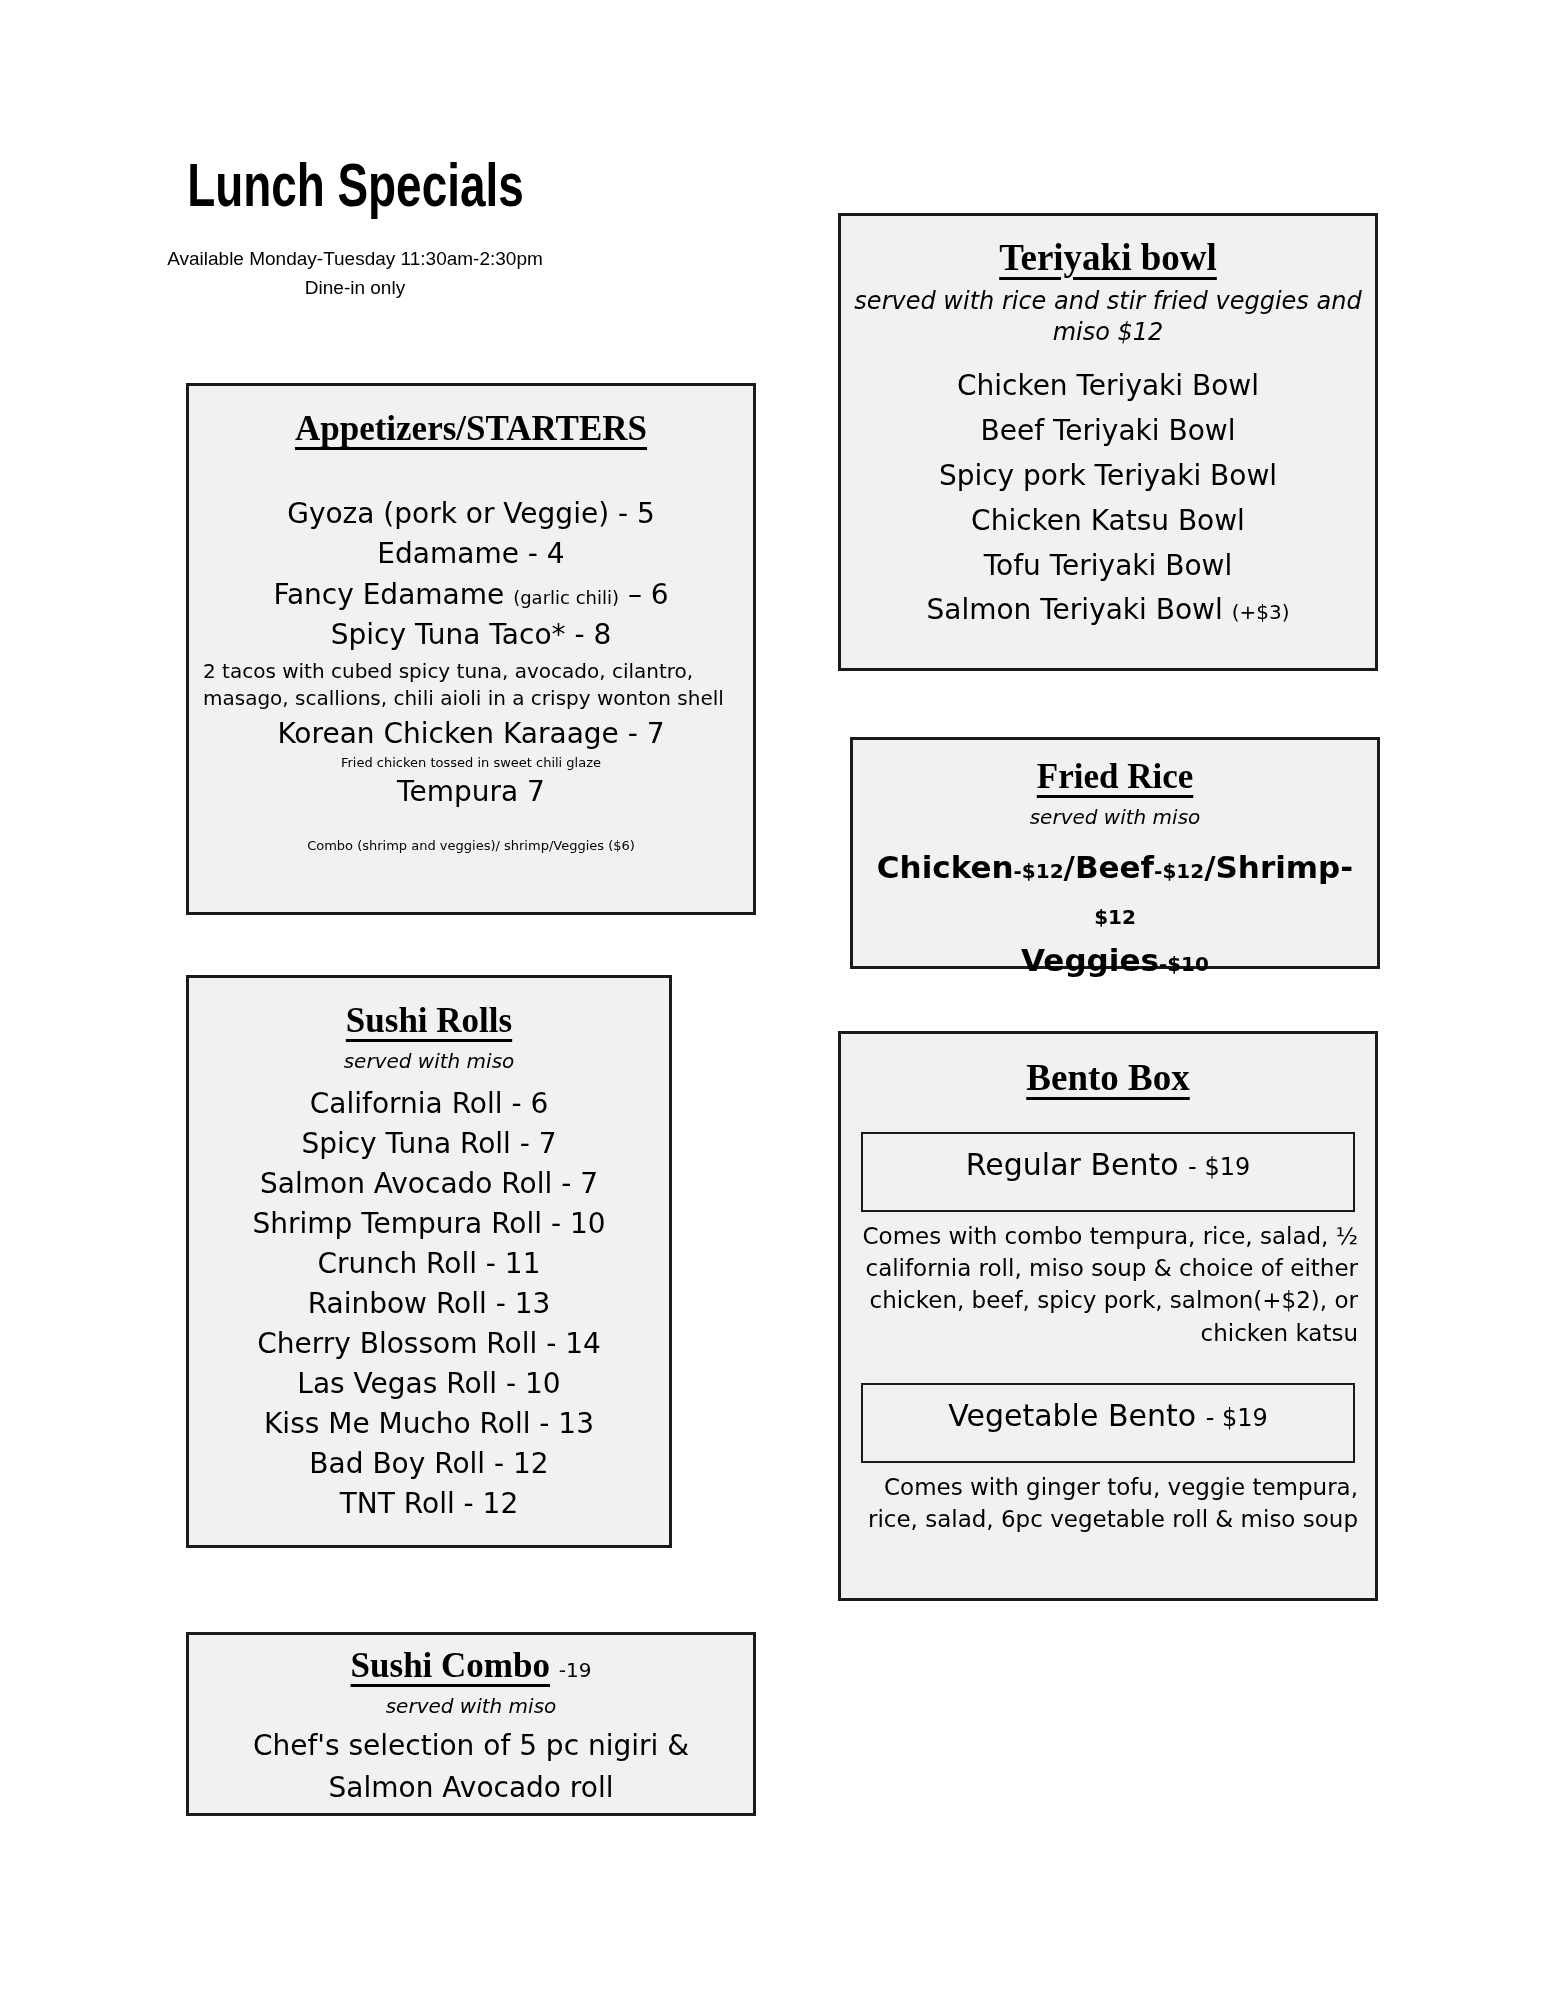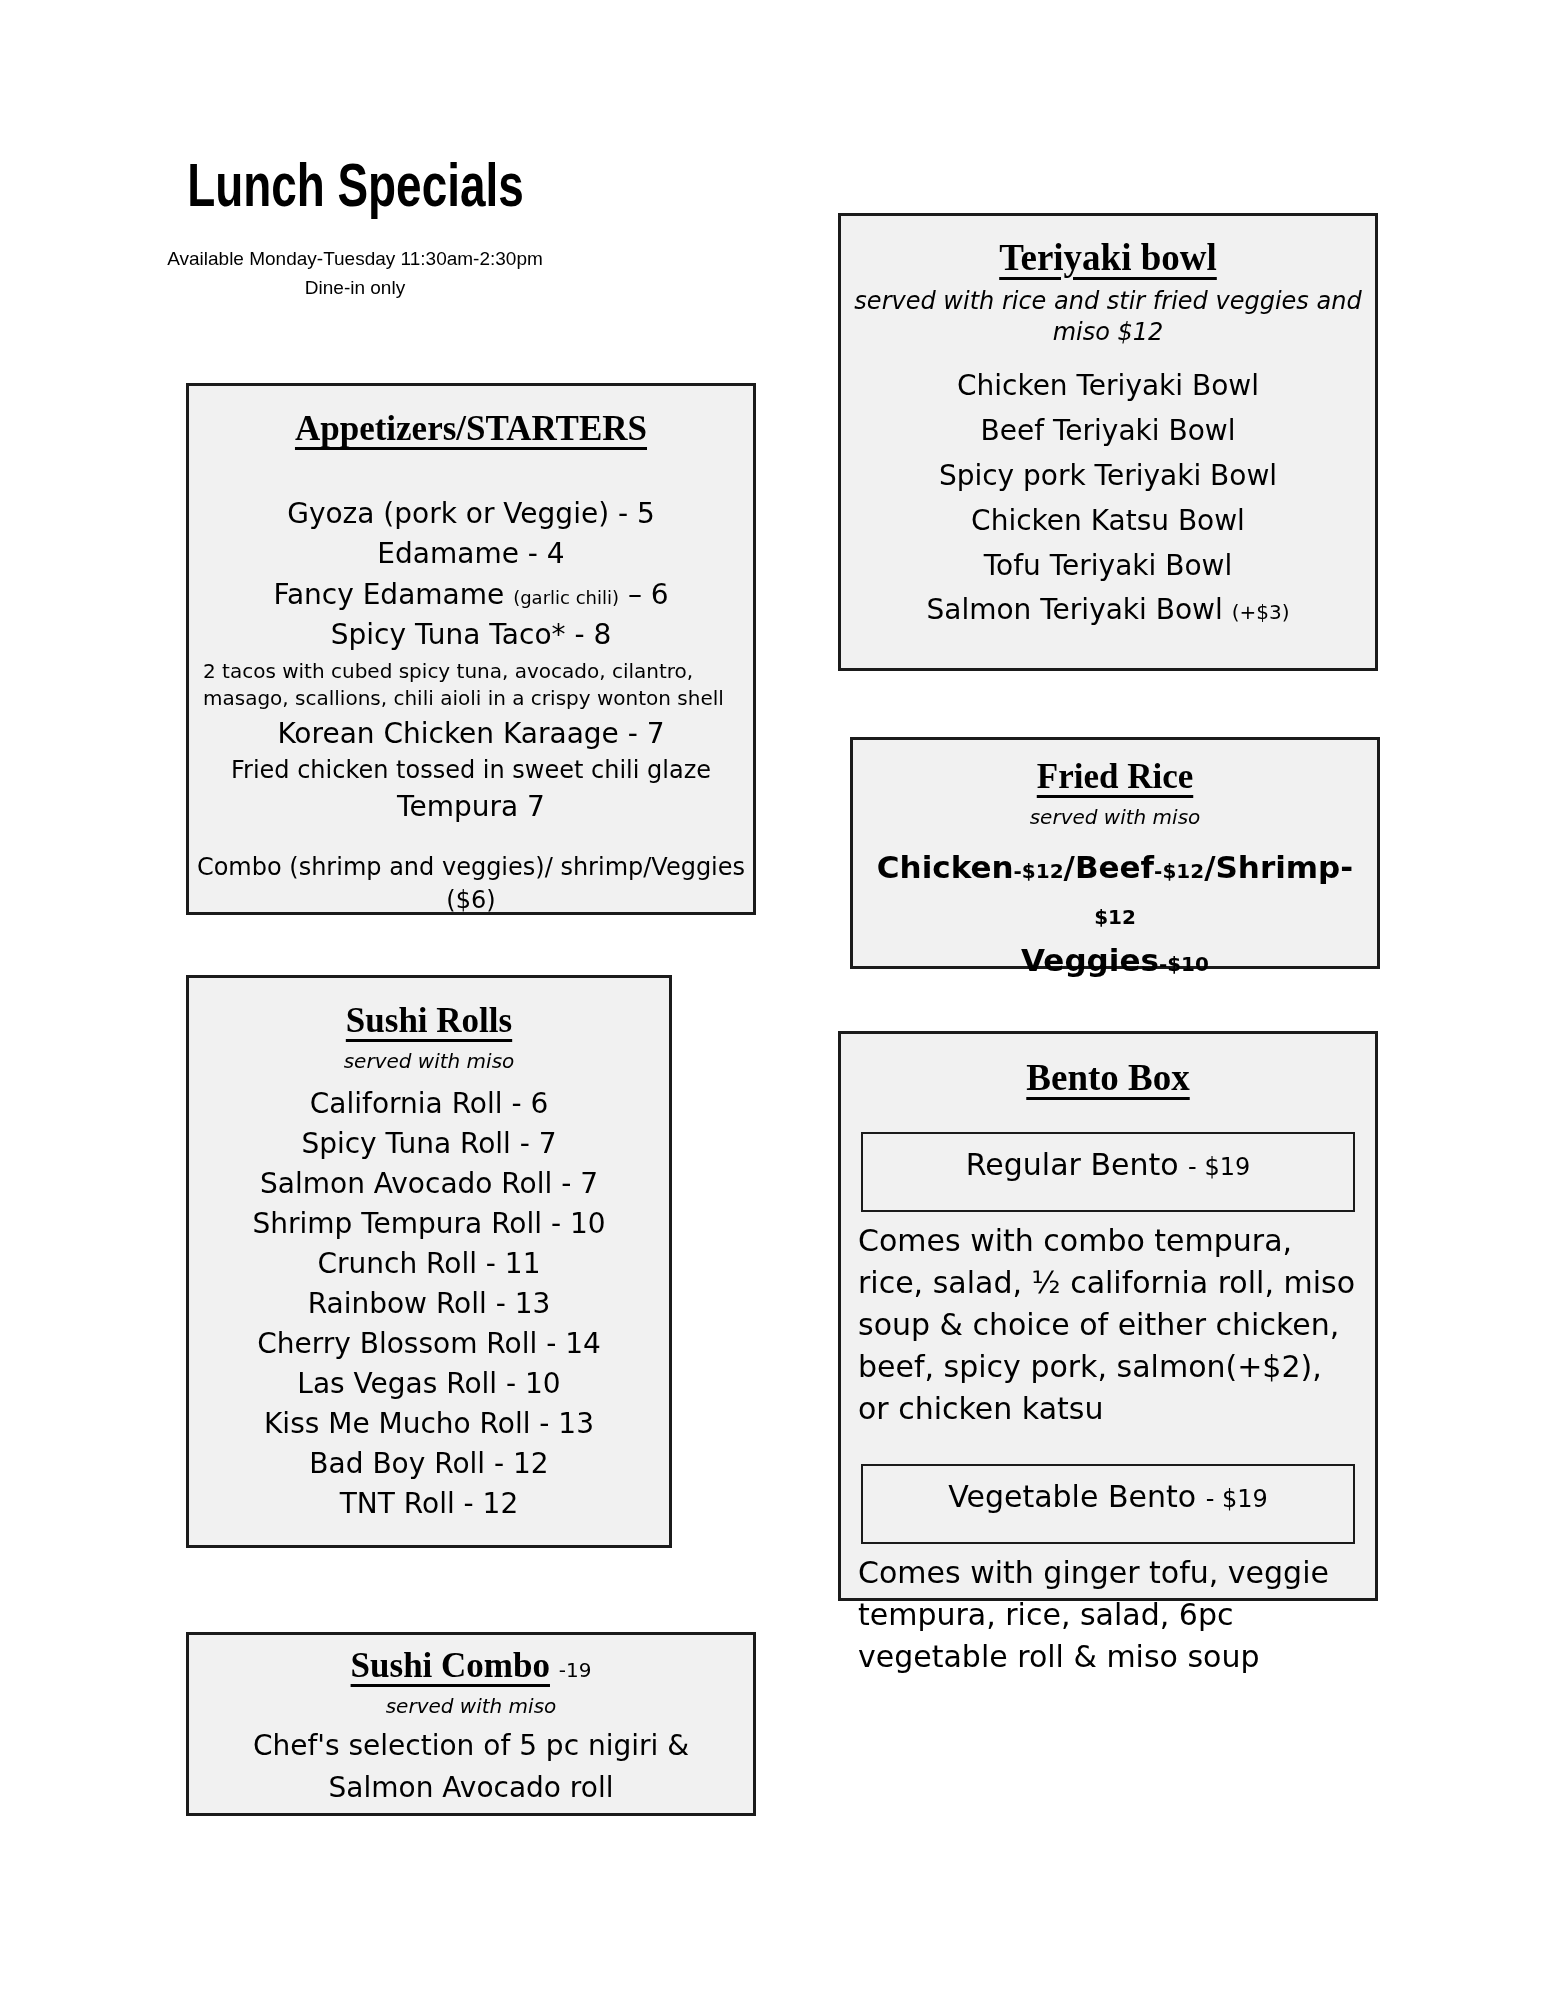--- a/index.html
+++ b/index.html
@@ -70,21 +70,21 @@
     line-height: 1.45;
   }
   .small-note { font-size: 18px; }
   .desc-left {
     font-size: 20px;
     line-height: 1.35;
     text-align: left;
     margin: 2px 14px 2px 14px;
   }
   .desc-center {
-    font-size: 24px;
+    font-size: 13px;
     line-height: 1.35;
   }
 
   
   .box-appetizers  { left: 186px; top: 383px;  width: 570px; height: 532px; }
   .box-sushi-rolls { left: 186px; top: 975px;  width: 486px; height: 573px; }
   .box-sushi-combo { left: 186px; top: 1632px; width: 570px; height: 184px; }
   .box-teriyaki    { left: 838px; top: 213px;  width: 540px; height: 458px; }
   .box-fried-rice  { left: 850px; top: 737px;  width: 530px; height: 232px; }
   .box-bento       { left: 838px; top: 1031px; width: 540px; height: 570px; }
@@ -130,23 +130,23 @@
     margin: 30px 20px 0 20px;
     border: 2.5px solid #1b1b1b;
     padding: 13px 0 27px 0;
     font-size: 30px;
     line-height: 1.2;
     background: #f1f1f1;
   }
   .bento-sub-box.veg { margin-top: 34px; }
   .bento-price { font-size: 24px; }
   .bento-desc {
-    font-size: 30px;
+    font-size: 23px;
     line-height: 1.4;
-    text-align: left;
+    text-align: right;
     margin: 8px 17px 0 17px;
   }
 </style>
 </head>
 <body>
 
 <div class="page">
 
   <div class="menu-header">
     <div class="menu-title">Lunch Specials</div>

